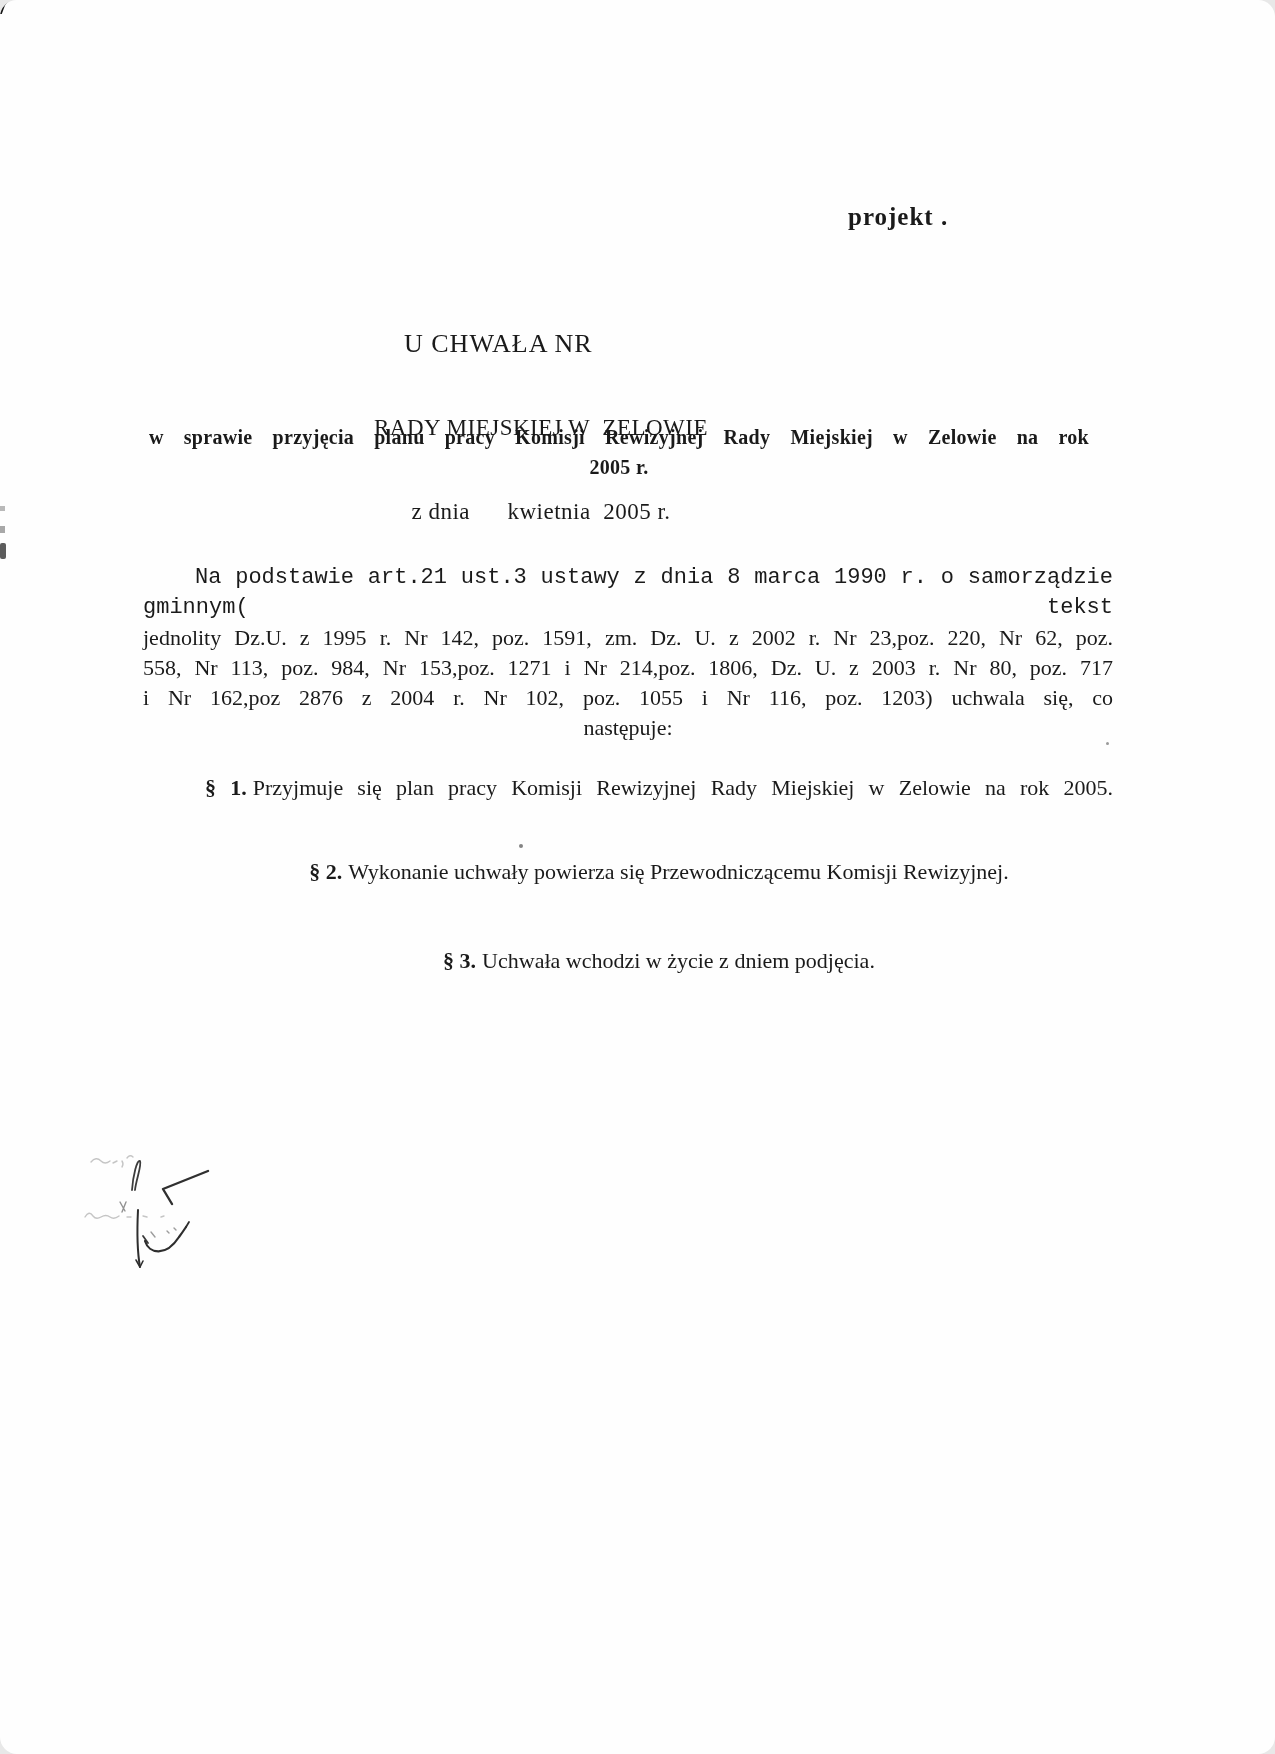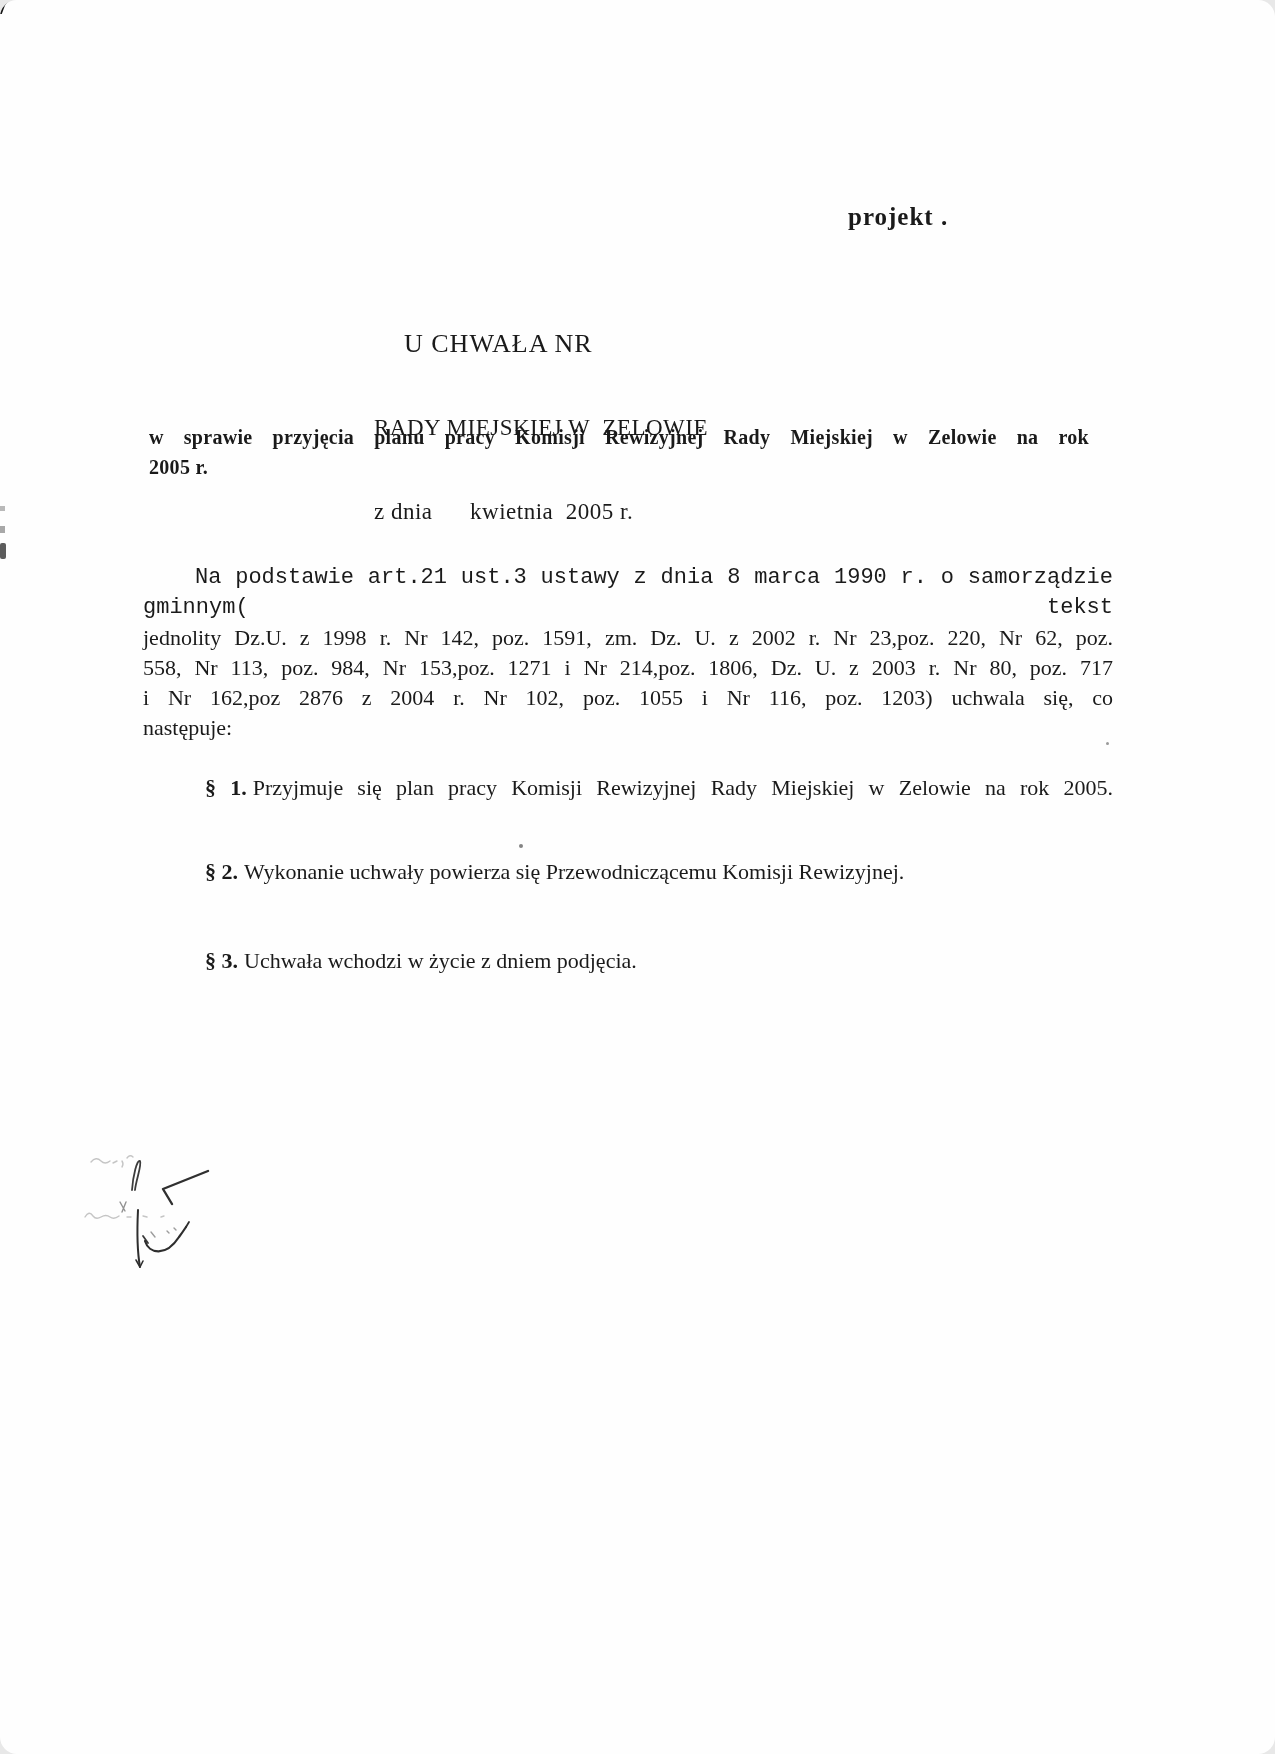--- a/index.html
+++ b/index.html
@@ -24,34 +24,34 @@
   }
   
   .title-block{
     left:374px;top:274px;
     font-weight:normal;
     line-height:28px;
     white-space:pre;
   }
   .title-l1{font-size:26px;padding-left:30px;letter-spacing:1px;}
   .title-l2{font-size:23px;letter-spacing:.5px;}
-  .title-l3{font-size:23px;letter-spacing:.5px;}
+  .title-l3{font-size:23px;letter-spacing:.5px;text-align:center;}
   
   .subject{
     left:149px;top:422px;width:940px;
     font-size:20px;font-weight:bold;
     line-height:30px;
     letter-spacing:.3px;
   }
   
   .preamble{
     left:143px;top:563px;width:970px;
     font-size:22px;line-height:30px;
   }
-  .line{white-space:normal;}
+  .line{white-space:normal;text-align:center;}
   .just{text-align:justify;text-align-last:justify;}
   .indent1{text-indent:52px;font-family:Liberation Mono, monospace;}
   .sec{
     left:143px;width:970px;
     font-size:22px;line-height:30px;
   }
   .sec-1{top:773px;}
   .sec-2{top:857px;}
   .sec-3{top:946px;}
   .secnum{font-weight:bold;margin-right:6px;}
@@ -88,21 +88,21 @@
     <div class="title-l3">z dnia      kwietnia  2005 r.</div>
   </div>
 
   <div class="abs subject">
     <div class="line just">w sprawie przyjęcia planu pracy Komisji Rewizyjnej Rady Miejskiej w Zelowie na rok</div>
     <div class="line">2005 r.</div>
   </div>
 
   <div class="abs preamble">
     <div class="line just indent1">Na podstawie art.21  ust.3 ustawy z dnia 8 marca 1990 r. o samorządzie gminnym( tekst</div>
-    <div class="line just">jednolity Dz.U.  z 1998 r. Nr 142, poz. 1591, zm. Dz. U. z 2002 r. Nr 23,poz. 220, Nr 62, poz.</div>
+    <div class="line just">jednolity Dz.U.  z 1995 r. Nr 142, poz. 1591, zm. Dz. U. z 2002 r. Nr 23,poz. 220, Nr 62, poz.</div>
     <div class="line just">558, Nr 113, poz. 984, Nr 153,poz. 1271 i Nr 214,poz. 1806, Dz. U. z 2003 r. Nr 80, poz. 717</div>
     <div class="line just">i Nr 162,poz  2876 z 2004 r. Nr 102, poz. 1055 i Nr 116, poz. 1203) uchwala się, co</div>
     <div class="line">następuje:</div>
   </div>
 
   <div class="abs sec sec-1">
     <div class="line just"><span class="sec-indent"></span><span class="secnum">§ 1.</span><span>Przyjmuje się  plan pracy Komisji Rewizyjnej Rady Miejskiej w Zelowie na rok 2005.</span></div>
   </div>
 
   <div class="abs sec sec-2">

